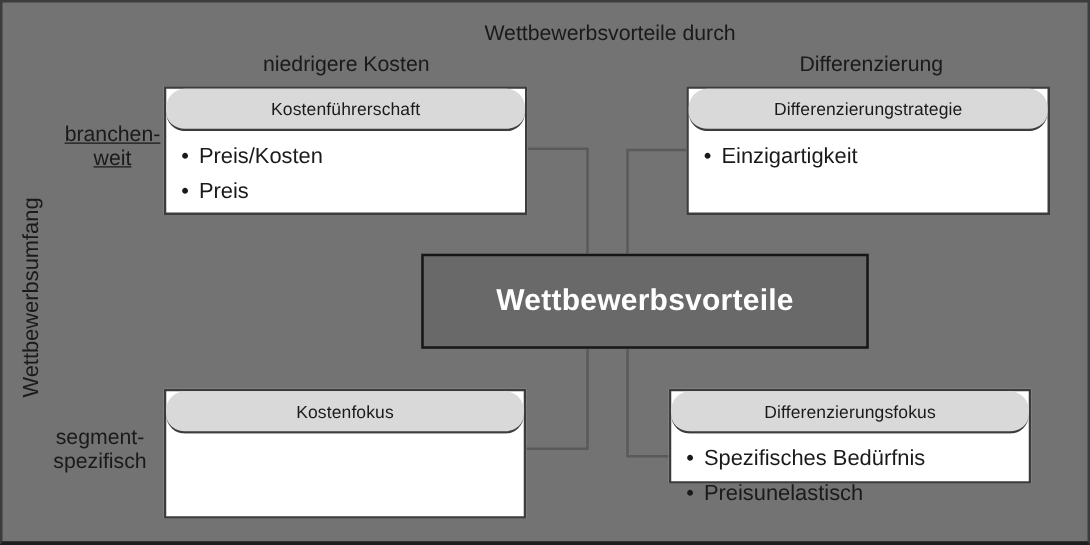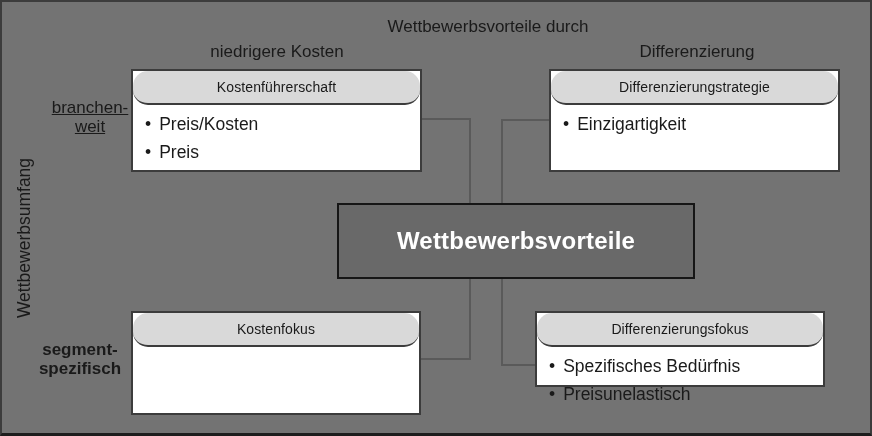--- a/index.html
+++ b/index.html
@@ -42,21 +42,21 @@
   .top-label{left:486px;top:15px;}
   .col-label-left{left:275px;top:40px;}
   .col-label-right{left:695px;top:40px;}
   .row-label{
     position:absolute;
     font-size:17px;line-height:18.5px;
     text-align:center;
     white-space:pre-line;
   }
   .row-label-top{left:40px;top:97px;width:96px;text-decoration:underline;}
-  .row-label-bottom{left:28px;top:339px;width:100px;font-weight:bold;}
+  .row-label-bottom{left:28px;top:339px;width:100px;}
   .v-label{
     position:absolute;
     left:22px;top:236px;
     font-size:17.5px;line-height:18px;
     white-space:nowrap;
     transform:translate(-50%,-50%) rotate(-90deg);
   }
   .qbox{
     position:absolute;
     background:#ffffff;

